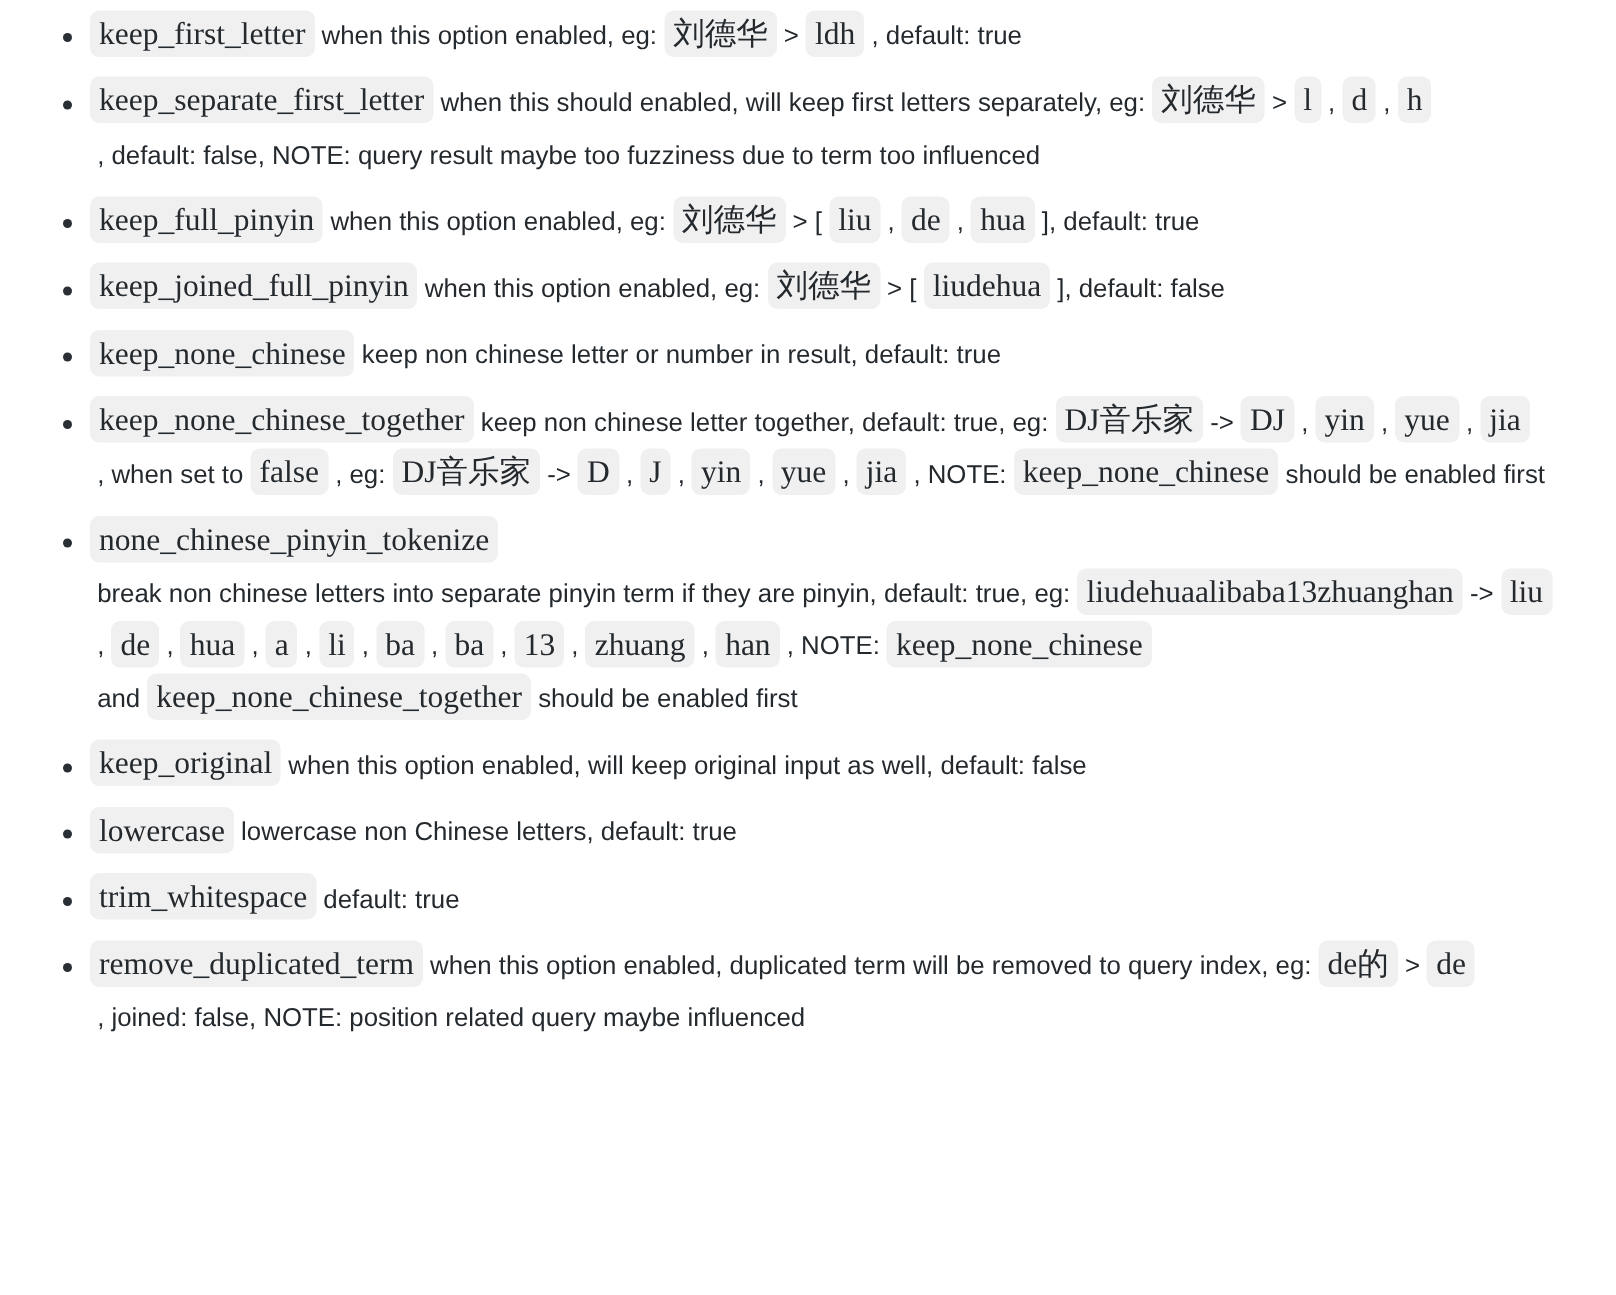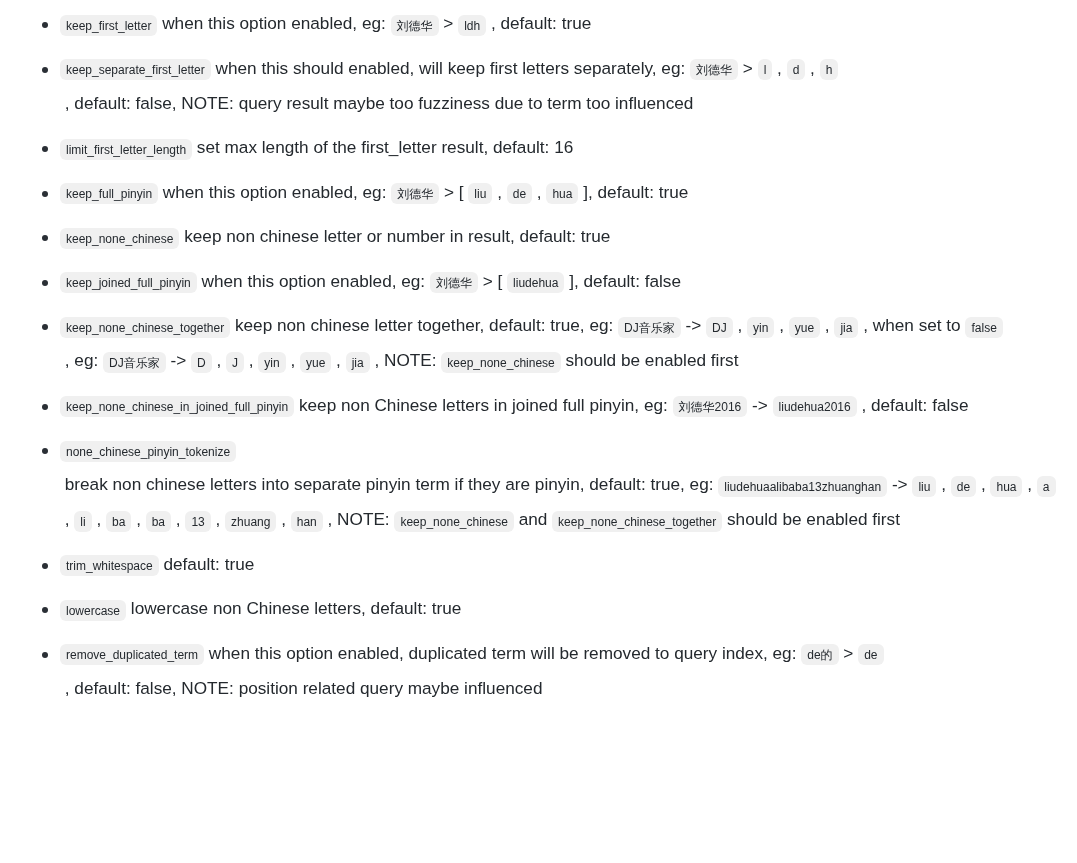--- a/index.html
+++ b/index.html
@@ -36,42 +36,41 @@
     content: "";
     position: absolute;
     left: 22px;
     top: 16px;
     width: 6px;
     height: 6px;
     border-radius: 50%;
     background: #2a2f35;
   }
   code {
-    font-family: Liberation Sans, sans-serif;
-    font-size: 12px;
+    font-family: Liberation Serif, serif;
+    font-size: 21px;
     background: #f0f0f0;
     border-radius: 6px;
     padding: 3.5px 6px;
     color: #24292e;
     white-space: pre;
     line-height: 1;
   }
   .sp { white-space: pre; }
 </style>
 </head>
 <body>
 
 <div class="doc">
   <ul class="opts">
       <li><code>keep_first_letter</code><span class="sp"> when this option enabled, eg: </span><code>刘德华</code><span class="sp"> &gt; </span><code>ldh</code><span class="sp"> , default: true</span></li>
       <li><code>keep_separate_first_letter</code><span class="sp"> when this should enabled, will keep first letters separately, eg: </span><code>刘德华</code><span class="sp"> &gt; </span><code>l</code><span class="sp"> , </span><code>d</code><span class="sp"> , </span><code>h</code><span class="sp"> , default: false, NOTE: query result maybe too fuzziness due to term too influenced</span></li>
-      <li><code>limit_first_letter_length</code><span class="sp"> set max length of the first_letter result, default: 16</span></li>
       <li><code>keep_full_pinyin</code><span class="sp"> when this option enabled, eg: </span><code>刘德华</code><span class="sp"> &gt; [ </span><code>liu</code><span class="sp"> , </span><code>de</code><span class="sp"> , </span><code>hua</code><span class="sp"> ], default: true</span></li>
+      <li><code>keep_joined_full_pinyin</code><span class="sp"> when this option enabled, eg: </span><code>刘德华</code><span class="sp"> &gt; [ </span><code>liudehua</code><span class="sp"> ], default: false</span></li>
       <li><code>keep_none_chinese</code><span class="sp"> keep non chinese letter or number in result, default: true</span></li>
-      <li><code>keep_joined_full_pinyin</code><span class="sp"> when this option enabled, eg: </span><code>刘德华</code><span class="sp"> &gt; [ </span><code>liudehua</code><span class="sp"> ], default: false</span></li>
       <li><code>keep_none_chinese_together</code><span class="sp"> keep non chinese letter together, default: true, eg: </span><code>DJ音乐家</code><span class="sp"> -&gt; </span><code>DJ</code><span class="sp"> , </span><code>yin</code><span class="sp"> , </span><code>yue</code><span class="sp"> , </span><code>jia</code><span class="sp"> , when set to </span><code>false</code><span class="sp"> , eg: </span><code>DJ音乐家</code><span class="sp"> -&gt; </span><code>D</code><span class="sp"> , </span><code>J</code><span class="sp"> , </span><code>yin</code><span class="sp"> , </span><code>yue</code><span class="sp"> , </span><code>jia</code><span class="sp"> , NOTE: </span><code>keep_none_chinese</code><span class="sp"> should be enabled first</span></li>
-      <li><code>keep_none_chinese_in_joined_full_pinyin</code><span class="sp"> keep non Chinese letters in joined full pinyin, eg: </span><code>刘德华2016</code><span class="sp"> -&gt; </span><code>liudehua2016</code><span class="sp"> , default: false</span></li>
       <li><code>none_chinese_pinyin_tokenize</code><span class="sp"> break non chinese letters into separate pinyin term if they are pinyin, default: true, eg: </span><code>liudehuaalibaba13zhuanghan</code><span class="sp"> -&gt; </span><code>liu</code><span class="sp"> , </span><code>de</code><span class="sp"> , </span><code>hua</code><span class="sp"> , </span><code>a</code><span class="sp"> , </span><code>li</code><span class="sp"> , </span><code>ba</code><span class="sp"> , </span><code>ba</code><span class="sp"> , </span><code>13</code><span class="sp"> , </span><code>zhuang</code><span class="sp"> , </span><code>han</code><span class="sp"> , NOTE: </span><code>keep_none_chinese</code><span class="sp"> and </span><code>keep_none_chinese_together</code><span class="sp"> should be enabled first</span></li>
+      <li><code>keep_original</code><span class="sp"> when this option enabled, will keep original input as well, default: false</span></li>
+      <li><code>lowercase</code><span class="sp"> lowercase non Chinese letters, default: true</span></li>
       <li><code>trim_whitespace</code><span class="sp"> default: true</span></li>
-      <li><code>lowercase</code><span class="sp"> lowercase non Chinese letters, default: true</span></li>
-      <li><code>remove_duplicated_term</code><span class="sp"> when this option enabled, duplicated term will be removed to query index, eg: </span><code>de的</code><span class="sp"> &gt; </span><code>de</code><span class="sp"> , default: false, NOTE: position related query maybe influenced</span></li>
+      <li><code>remove_duplicated_term</code><span class="sp"> when this option enabled, duplicated term will be removed to query index, eg: </span><code>de的</code><span class="sp"> &gt; </span><code>de</code><span class="sp"> , joined: false, NOTE: position related query maybe influenced</span></li>
     </ul>
 </div>
 
 </body></html>

